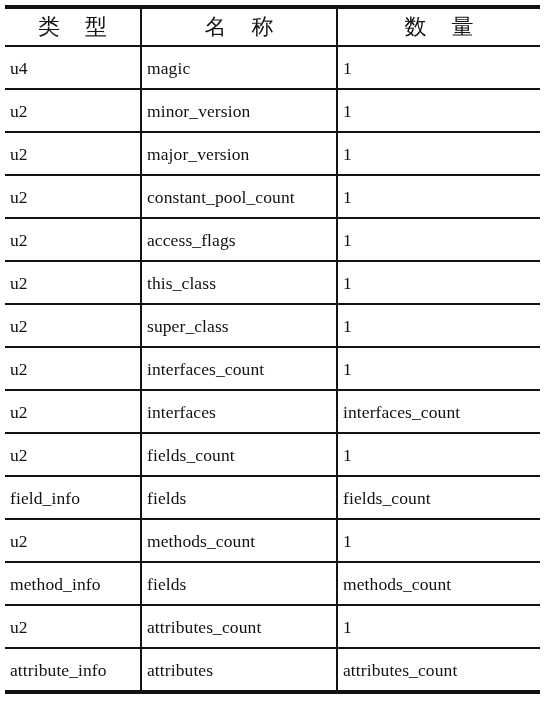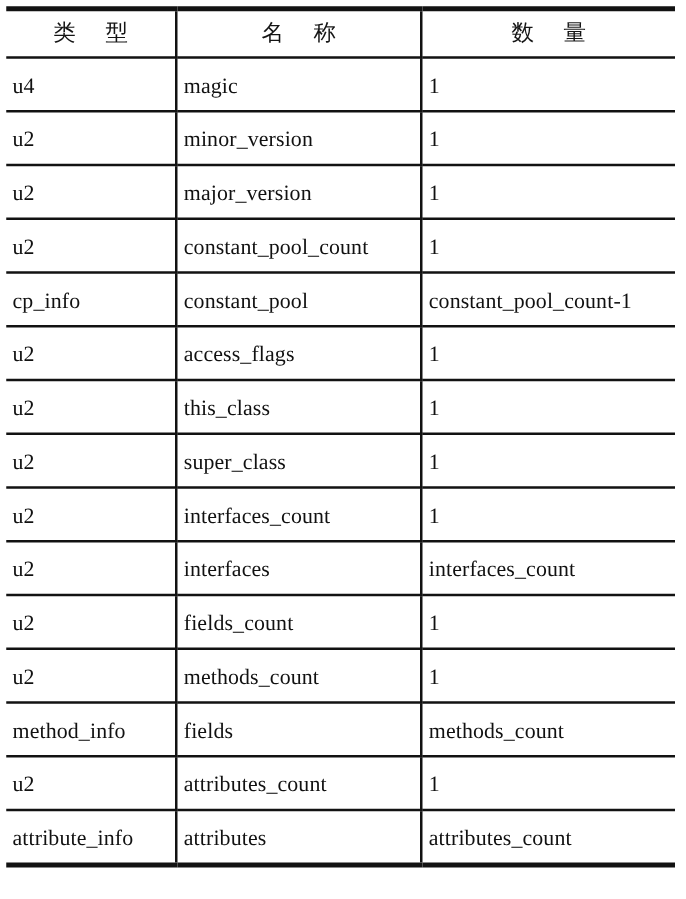--- a/index.html
+++ b/index.html
@@ -43,21 +43,21 @@
     vertical-align: middle;
   }
   thead tr.header-row th.c-type,
   thead tr.header-row th.c-name {
     border-right: 2px solid #121212;
   }
   .hdr-label {
     display: block;
     text-align: center;
     font-family: "DejaVu Sans", "Liberation Sans", sans-serif;
-    font-size: 18px;
+    font-size: 22px;
     letter-spacing: 9px;
     text-indent: 9px;
     line-height: 34px;
     color: #141414;
   }
 
   
   tbody tr.data-row td {
     height: 41px;
     padding: 0 0 0 5px;
@@ -118,25 +118,20 @@
           <td class="c-type">u2</td>
           <td class="c-name">major_version</td>
           <td class="c-count">1</td>
         </tr>
         <tr class="data-row">
           <td class="c-type">u2</td>
           <td class="c-name">constant_pool_count</td>
           <td class="c-count">1</td>
         </tr>
         <tr class="data-row">
-          <td class="c-type">cp_info</td>
-          <td class="c-name">constant_pool</td>
-          <td class="c-count">constant_pool_count-1</td>
-        </tr>
-        <tr class="data-row">
           <td class="c-type">u2</td>
           <td class="c-name">access_flags</td>
           <td class="c-count">1</td>
         </tr>
         <tr class="data-row">
           <td class="c-type">u2</td>
           <td class="c-name">this_class</td>
           <td class="c-count">1</td>
         </tr>
         <tr class="data-row">
@@ -153,20 +148,25 @@
           <td class="c-type">u2</td>
           <td class="c-name">interfaces</td>
           <td class="c-count">interfaces_count</td>
         </tr>
         <tr class="data-row">
           <td class="c-type">u2</td>
           <td class="c-name">fields_count</td>
           <td class="c-count">1</td>
         </tr>
         <tr class="data-row">
+          <td class="c-type">field_info</td>
+          <td class="c-name">fields</td>
+          <td class="c-count">fields_count</td>
+        </tr>
+        <tr class="data-row">
           <td class="c-type">u2</td>
           <td class="c-name">methods_count</td>
           <td class="c-count">1</td>
         </tr>
         <tr class="data-row">
           <td class="c-type">method_info</td>
           <td class="c-name">fields</td>
           <td class="c-count">methods_count</td>
         </tr>
         <tr class="data-row">

